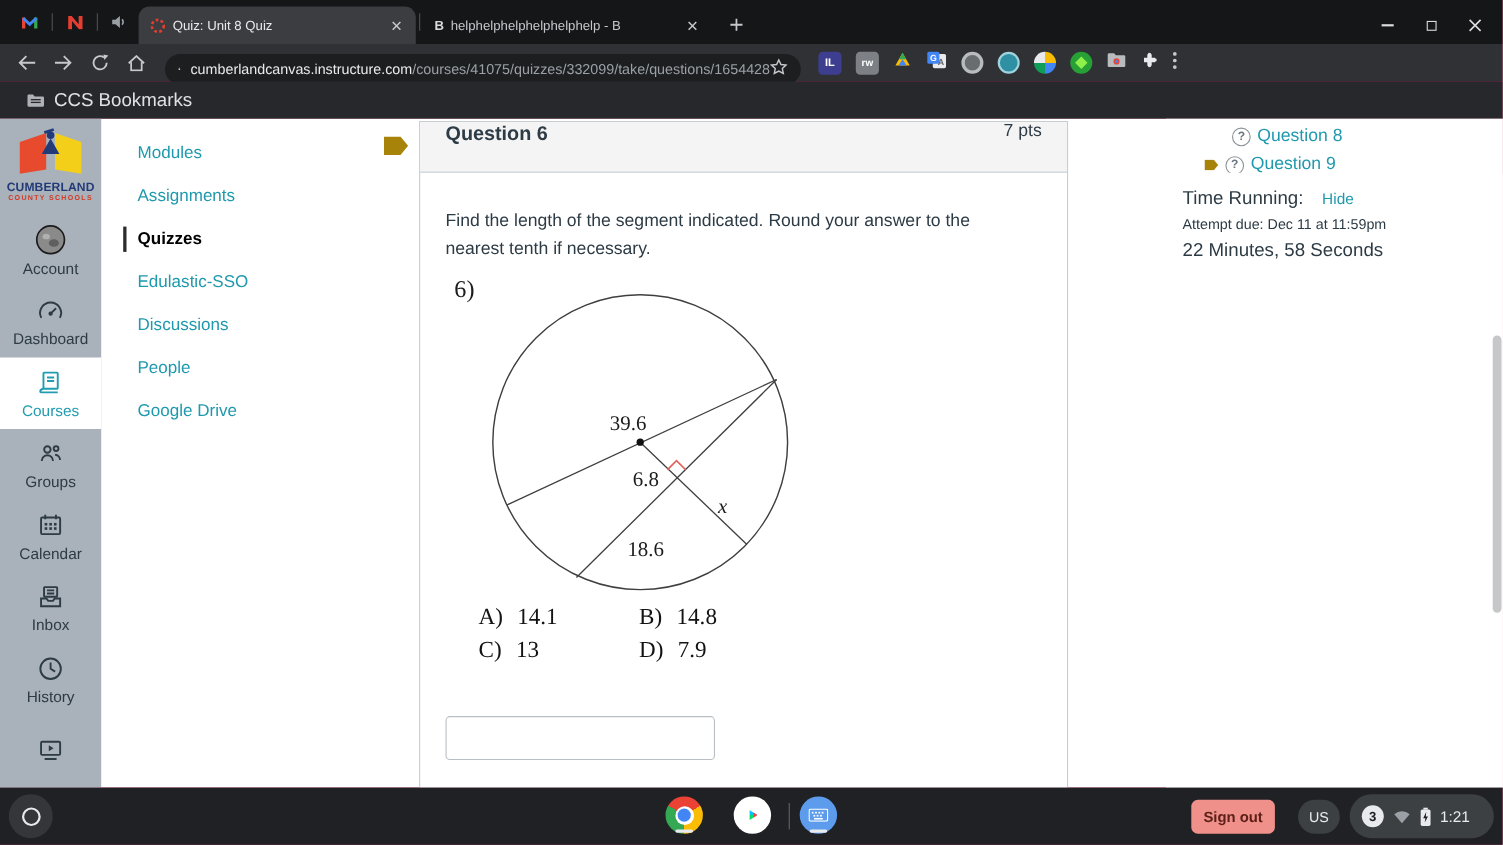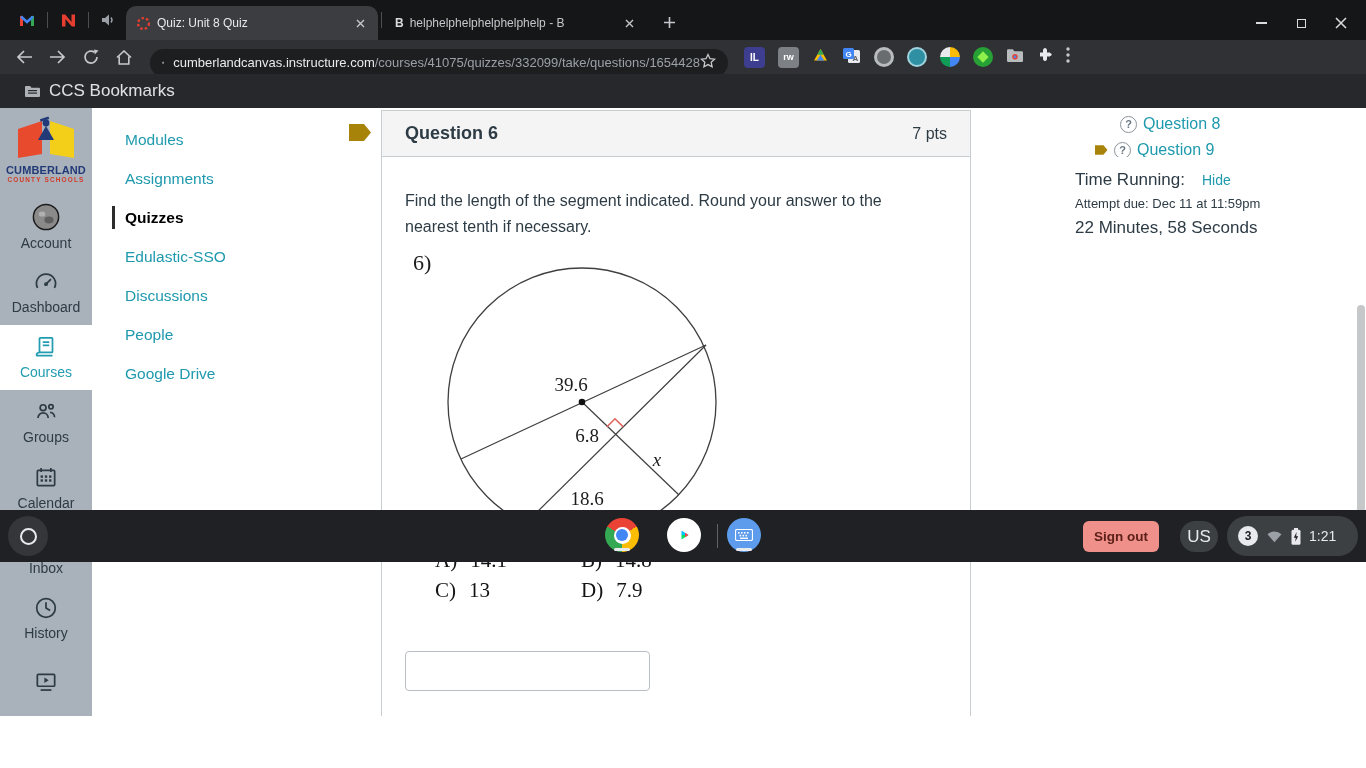--- a/index.html
+++ b/index.html
@@ -1,18 +1,18 @@
 <!DOCTYPE html>
 <html><head>
 <meta charset="utf-8">
 <style>
   * { margin:0; padding:0; box-sizing:border-box; }
   html,body { width:1366px; height:768px; }
   body { font-family:"Liberation Sans",sans-serif; overflow:hidden; background:#fff; }
-  .screen { position:relative; width:1366px; height:562px; background:#be185d; }
+  .screen { position:relative; width:1366px; height:768px; background:#be185d; }
 
   
   .tabstrip { position:absolute; top:0; left:0; right:0; height:40px; background:#151618; display:flex; align-items:flex-end; }
   .pinned-wrap { display:flex; align-items:center; height:40px; padding-left:10px; }
   .pinned { width:34px; height:34px; display:flex; align-items:center; justify-content:center; }
   .tabdiv { width:1px; height:16px; background:#4c4f52; margin:0 3px 12px 3px; align-self:flex-end; }
   .tab { height:34px; display:flex; align-items:center; padding:0 10px; font-size:12px; color:#e8eaed; }
   .tab.active { width:252px; background:#3b3d41; border-radius:10px 10px 0 0; }
   .tab.inactive { width:262px; color:#c4c7cb; }
   .tab .title { white-space:nowrap; overflow:hidden; text-overflow:clip; flex:1; margin:0 6px; }
@@ -55,21 +55,21 @@
 
   .coursenav { position:absolute; left:125px; top:20px; width:210px; }
   .coursenav ul { list-style:none; }
   .coursenav li { margin-bottom:16px; font-size:15.5px; line-height:23px; }
   .coursenav a { color:#1e99ad; text-decoration:none; display:inline-block; }
   .coursenav li.active a { color:#000; font-weight:bold; border-left:3px solid #2c2c2c; padding-left:10px; margin-left:-13px; }
 
   .flagbtn { position:absolute; left:348px; top:16px; width:24px; height:18px; background:none; border:none; }
 
   .qbox { position:absolute; left:381px; top:2px; width:590px; height:606px; border:1px solid #c7cdd1; border-bottom:none; background:#fff; }
-  .qheader { height:46px; background:#f4f4f5; border-bottom:1px solid #c7cdd1; display:flex; align-items:center; padding:0 23px;gap:42px; }
+  .qheader { height:46px; background:#f4f4f5; border-bottom:1px solid #c7cdd1; display:flex; align-items:flex-start; padding:0 23px;gap:42px; }
   .qtitle { font-size:18px; font-weight:bold; color:#2d3b45; }
   .qpts { margin-left:auto; font-size:16px; color:#2d3b45; }
   .qbody { padding:31px 23px 0 23px; }
   .prompt { font-size:16px; line-height:26px; color:#2d3b45; width:532px; }
   .figure { display:block; margin:4px 0 0 0; }
   .figure text { font-family:"Liberation Serif",serif; fill:#1c1c1c; }
   .choices { margin:8px 0 0 30px; width:290px; display:grid; grid-template-columns:146px 130px; row-gap:5px; font-family:"Liberation Serif",serif; font-size:21px; color:#131313; }
   .choice { display:flex; gap:13px; }
   .answer-input { display:block; margin-top:48px; width:245px; height:40px; border:1px solid #b9bec4; border-radius:4px; background:#fff; font-size:15px; padding:0 8px; color:#2d3b45; }
 
@@ -94,21 +94,21 @@
   .launcher i { width:17px; height:17px; border:2.2px solid #e8eaed; border-radius:50%; display:block; }
   .shelf-icon { position:absolute; top:7px; width:36px; height:36px; display:flex; align-items:center; justify-content:center; }
   .chrome-ball { width:34px; height:34px; border-radius:50%; background:conic-gradient(from -60deg, #ea4335 0 120deg, #fbbc04 120deg 240deg, #34a853 240deg 360deg); position:relative; }
   .chrome-ball::before { content:""; position:absolute; left:8.5px; top:8.5px; width:17px; height:17px; background:#fff; border-radius:50%; }
   .chrome-ball::after { content:""; position:absolute; left:11px; top:11px; width:12px; height:12px; background:#4285f4; border-radius:50%; }
   .play-ball { width:34px; height:34px; border-radius:50%; background:#fff; display:flex; align-items:center; justify-content:center; }
   .kbd-ball { width:34px; height:34px; border-radius:50%; background:#5d9cec; display:flex; align-items:center; justify-content:center; }
   .run-dash { position:absolute; bottom:2px; width:16px; height:3px; border-radius:2px; background:#e8eaed; }
   .shelf-sep { position:absolute; left:717px; top:14px; width:1px; height:24px; background:#5f6368; }
   .signout { position:absolute; left:1083px; top:11px; width:76px; height:31px; background:#f0908a; color:#5c2018; border:none; border-radius:6px; font-size:13.5px; font-weight:bold; font-family:"Liberation Sans",sans-serif; }
-  .uspill { position:absolute; left:1180px; top:11px; width:38px; height:31px; border-radius:16px; background:#3c4043; color:#e8eaed; font-size:17px; display:flex; align-items:center; justify-content:center; }
+  .uspill { position:absolute; left:1180px; top:11px; width:38px; height:31px; border-radius:16px; background:#3c4043; color:#e8eaed; font-size:13px; display:flex; align-items:center; justify-content:center; }
   .statuspill { position:absolute; left:1227px; top:6px; width:131px; height:40px; border-radius:20px; background:#3c4043; display:flex; align-items:center; gap:8px; padding:0 11px; }
   .notifbadge { width:20px; height:20px; border-radius:50%; background:#e8eaed; color:#202124; font-size:12px; font-weight:bold; display:flex; align-items:center; justify-content:center; }
   .clock { color:#e8eaed; font-size:14px; }
 </style>
 </head>
 <body>
 
 <div class="screen">
 
   <div class="tabstrip">

